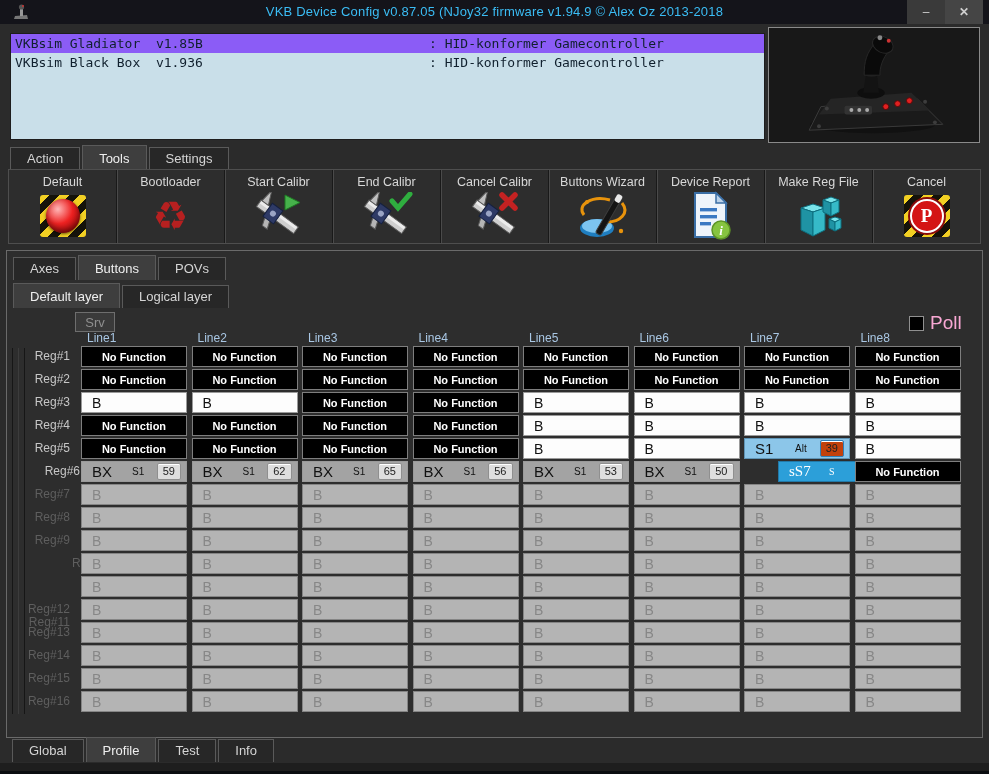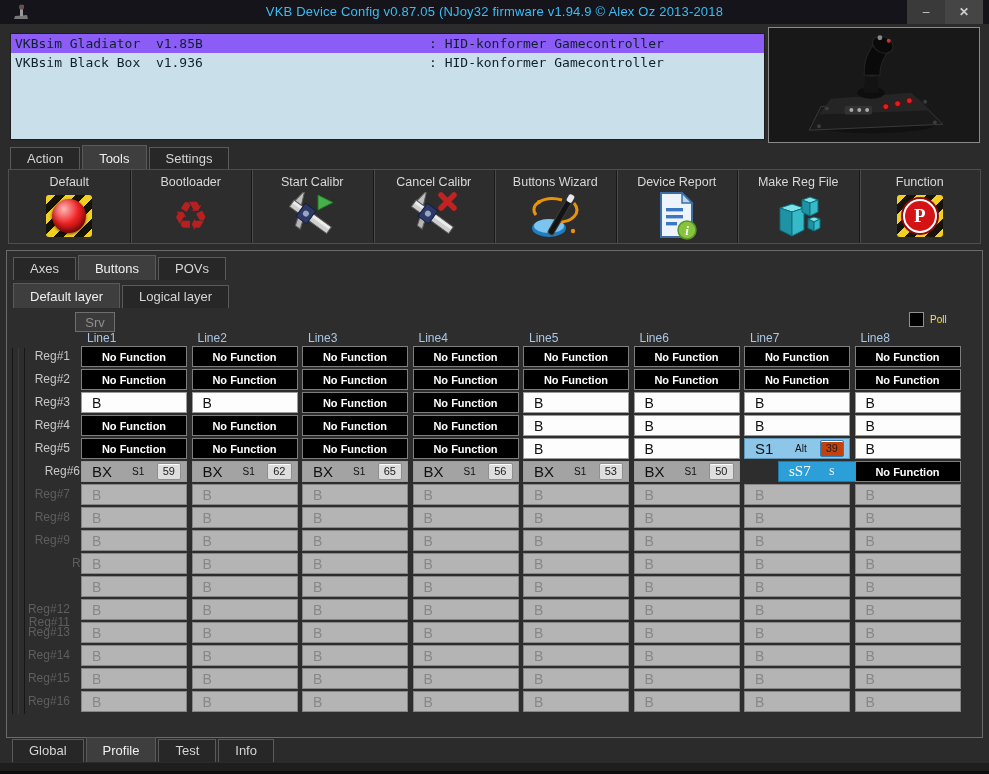--- a/index.html
+++ b/index.html
@@ -69,21 +69,21 @@
   .recycle { font-size:40px; line-height:1; color:#b62020; }
   
   .main-panel { position:absolute; left:6px; top:250px; width:977px; height:488px;
     border:1px solid #6a6a6a; background:#2d2d2d; box-sizing:border-box; }
   .rail { position:absolute; top:348px; height:366px; width:1px; }
   .srv { position:absolute; left:75px; top:312px; width:40px; height:20px;
     background:#3a3a3a; border:1px solid #6e6e6e; color:#8f8f8f; font-size:13px; cursor:pointer;
     font-family:"Liberation Sans",sans-serif; }
   .poll { position:absolute; left:909px; top:312px; display:flex; align-items:center; }
   .poll .box { width:13px; height:13px; background:#000; border:1px solid #909090; cursor:pointer; }
-  .poll .plabel { color:#fde047; font-size:10px; margin-left:6px; }
+  .poll .plabel { color:#f9a8d4; font-size:19px; margin-left:6px; }
   .colhead { position:absolute; top:331px; font-size:12px; color:#a9c7e4; }
   .rowlabel { position:absolute; left:8px; width:62px; height:21px; line-height:21px;
     text-align:right; font-size:12px; color:#c7c7c7; }
   .rowlabel.dimlab { color:#5e5e5e; }
   
   .cell { position:absolute; width:106px; height:21px; box-sizing:border-box; cursor:pointer;
     display:flex; align-items:center; font-family:"Liberation Sans",sans-serif; }
   .cell.nf  { background:#000; border:1px solid #7e7e7e; color:#fff; font-size:11px; font-weight:bold; justify-content:center; }
   .cell.b   { background:#fdfdfd; border:1px solid #9a9a9a; color:#111; font-size:14px; padding-left:10px; }
   .cell.dim { background:#b4b4b4; border:1px solid #858585; color:#878787; font-size:14px; padding-left:10px; cursor:default; }
@@ -184,20 +184,36 @@
     <polygon points="3,22 11,22 5,8" fill="#c0c0c0" stroke="#5a5a5a"></polygon>
     <polygon points="14,30 20,30 24,42 18,42" fill="#b5b5b5" stroke="#5a5a5a"></polygon>
     <rect x="13" y="18" width="13" height="16" fill="#2e3a66" stroke="#15203f"></rect>
     <circle cx="19.5" cy="26" r="3" fill="#9aa4c4"></circle>
   </g>
             <polygon points="33,3 48,10.5 33,18" fill="#46b14b" stroke="#1d7a22"></polygon>
           </svg>
         </div>
       </div>
       <div class="tool">
+        <div class="tlabel">End Calibr</div>
+        <div class="ticon">
+          <svg width="54" height="48" viewBox="0 0 54 48">
+  <g transform="rotate(36 27 26)">
+    <rect x="2" y="22" width="46" height="8" fill="#cfcfcf" stroke="#5a5a5a"></rect>
+    <rect x="3" y="22.5" width="44" height="3" fill="#ececec"></rect>
+    <polygon points="3,22 11,22 5,8" fill="#c0c0c0" stroke="#5a5a5a"></polygon>
+    <polygon points="14,30 20,30 24,42 18,42" fill="#b5b5b5" stroke="#5a5a5a"></polygon>
+    <rect x="13" y="18" width="13" height="16" fill="#2e3a66" stroke="#15203f"></rect>
+    <circle cx="19.5" cy="26" r="3" fill="#9aa4c4"></circle>
+  </g>
+            <path d="M32,9 L38,16 L50,2" stroke="#2fae3f" stroke-width="5" fill="none" stroke-linecap="round"></path>
+          </svg>
+        </div>
+      </div>
+      <div class="tool">
         <div class="tlabel">Cancel Calibr</div>
         <div class="ticon">
           <svg width="54" height="48" viewBox="0 0 54 48">
   <g transform="rotate(36 27 26)">
     <rect x="2" y="22" width="46" height="8" fill="#cfcfcf" stroke="#5a5a5a"></rect>
     <rect x="3" y="22.5" width="44" height="3" fill="#ececec"></rect>
     <polygon points="3,22 11,22 5,8" fill="#c0c0c0" stroke="#5a5a5a"></polygon>
     <polygon points="14,30 20,30 24,42 18,42" fill="#b5b5b5" stroke="#5a5a5a"></polygon>
     <rect x="13" y="18" width="13" height="16" fill="#2e3a66" stroke="#15203f"></rect>
     <circle cx="19.5" cy="26" r="3" fill="#9aa4c4"></circle>
@@ -249,21 +265,21 @@
               <polygon points="30,8 38,11 38,24 30,20" fill="#1f93a4"></polygon>
               <polygon points="46,8 38,11 38,24 46,20" fill="#36bac8"></polygon>
     <polygon points="36,27 42,25 48,27 42,30" fill="#7ae4ea"></polygon>
               <polygon points="36,27 42,30 42,39 36,36" fill="#1f93a4"></polygon>
               <polygon points="48,27 42,30 42,39 48,36" fill="#36bac8"></polygon>
   </g>
           </svg>
         </div>
       </div>
       <div class="tool">
-        <div class="tlabel">Function</div>
+        <div class="tlabel">Cancel</div>
         <div class="ticon">
           <div class="hazard">
             <div class="pcircle">
               <span>P</span>
             </div>
           </div>
         </div>
       </div>
     </div>
   <div class="main-panel"></div>

